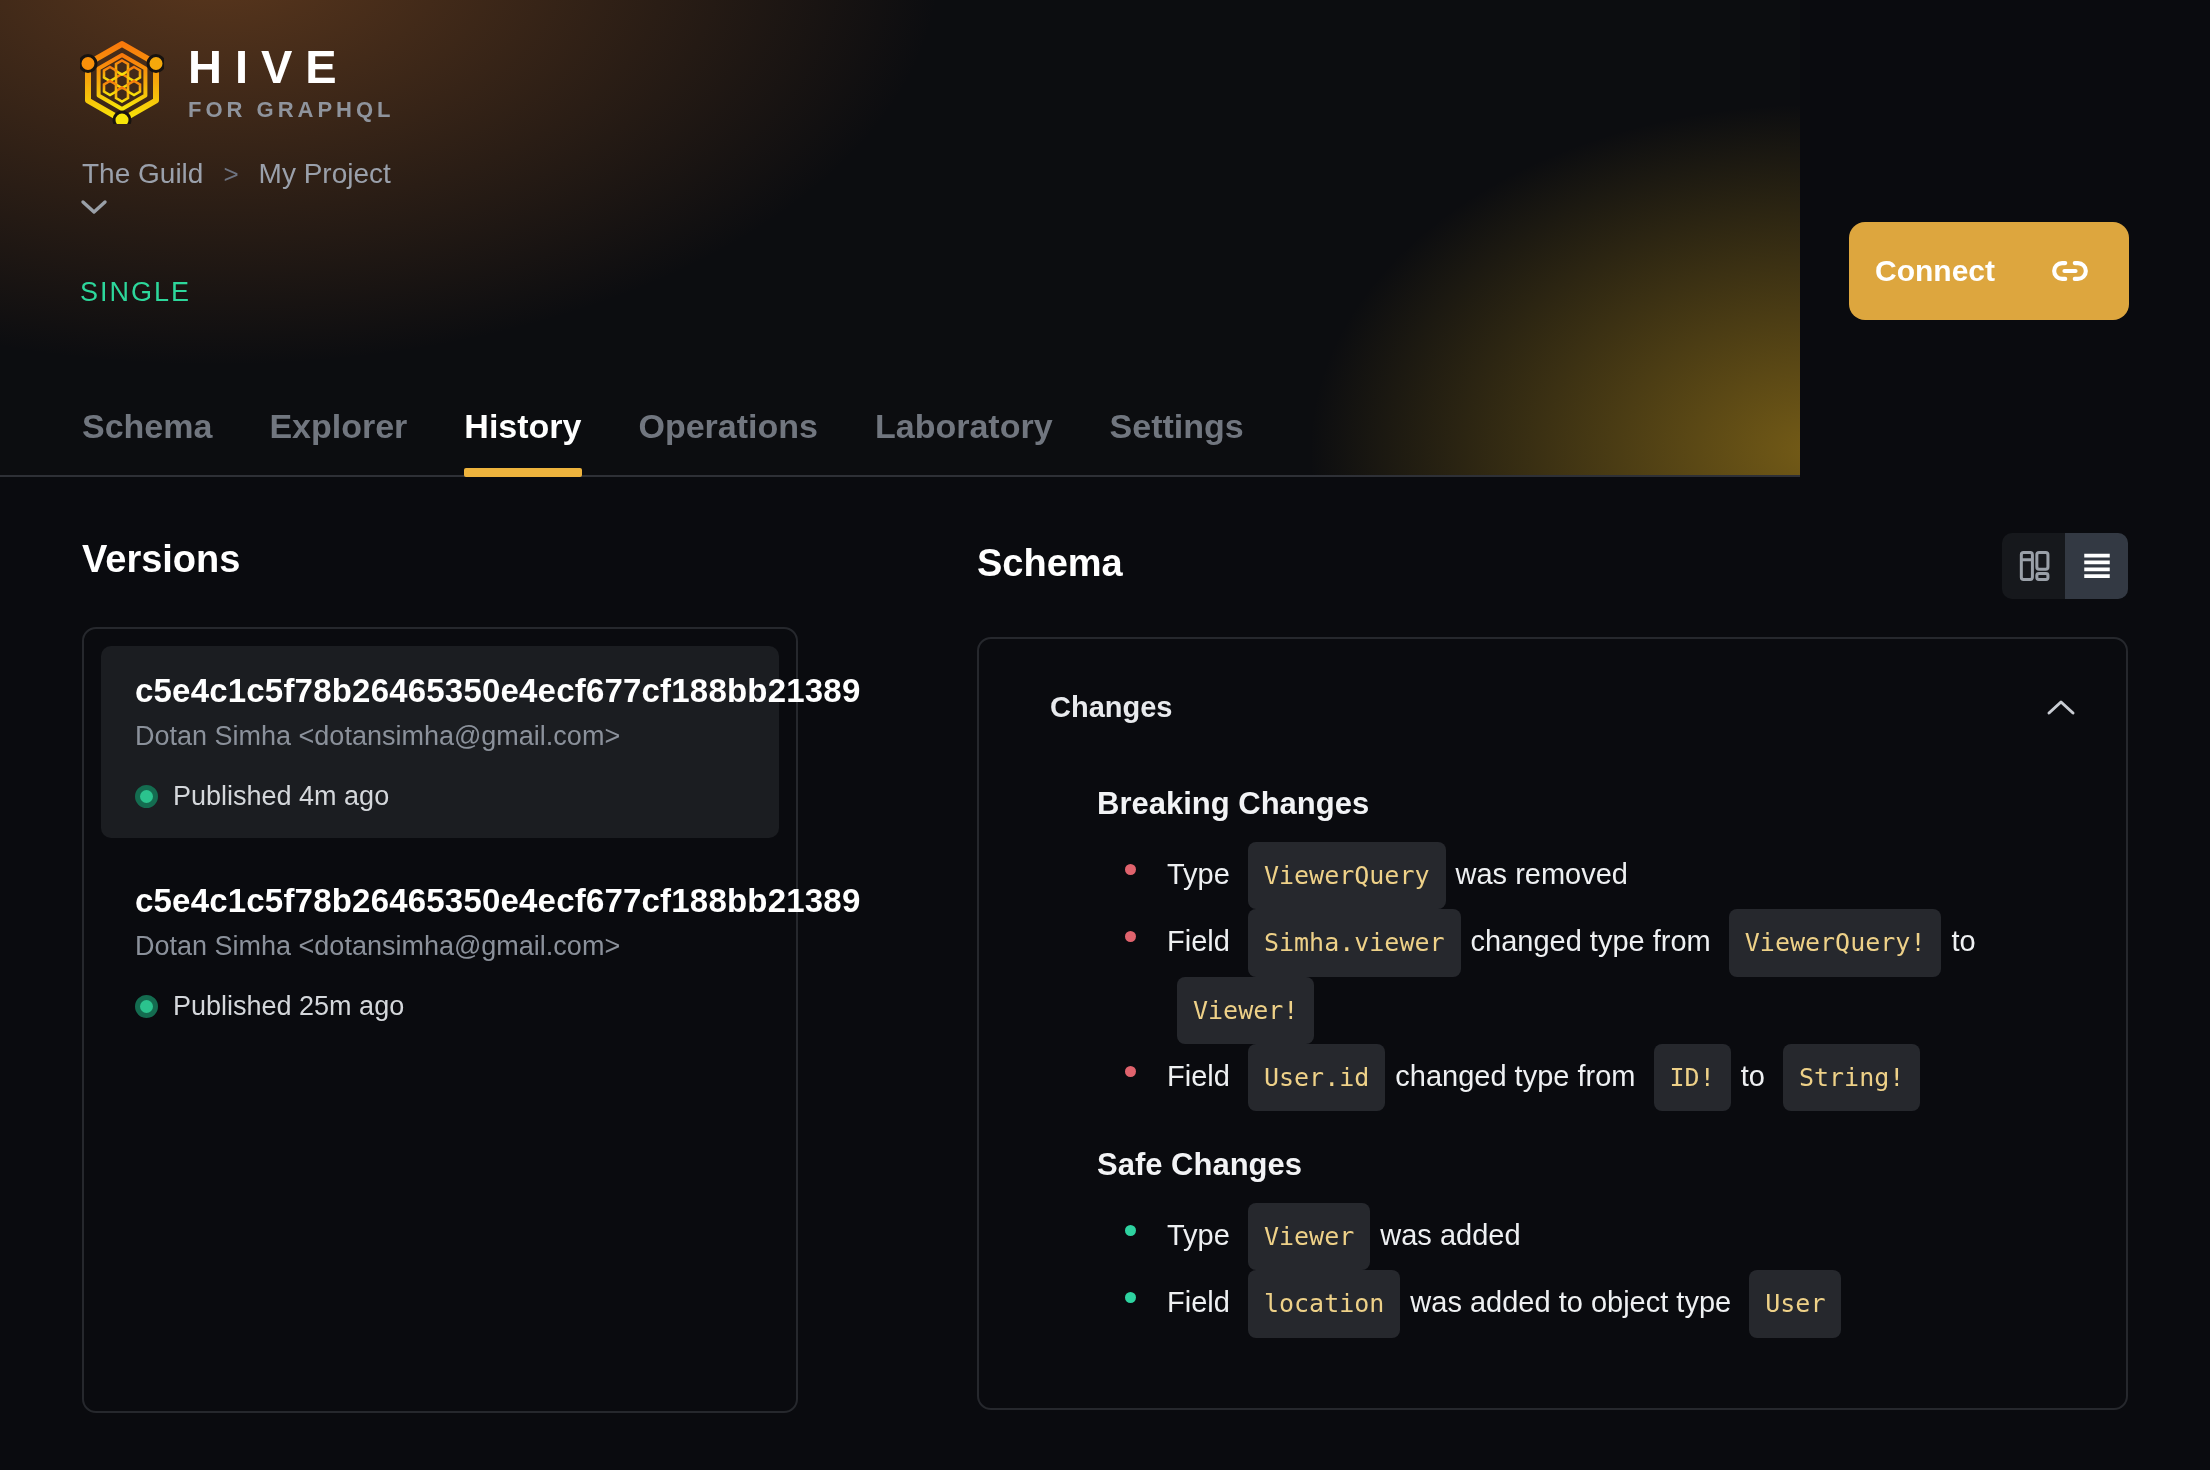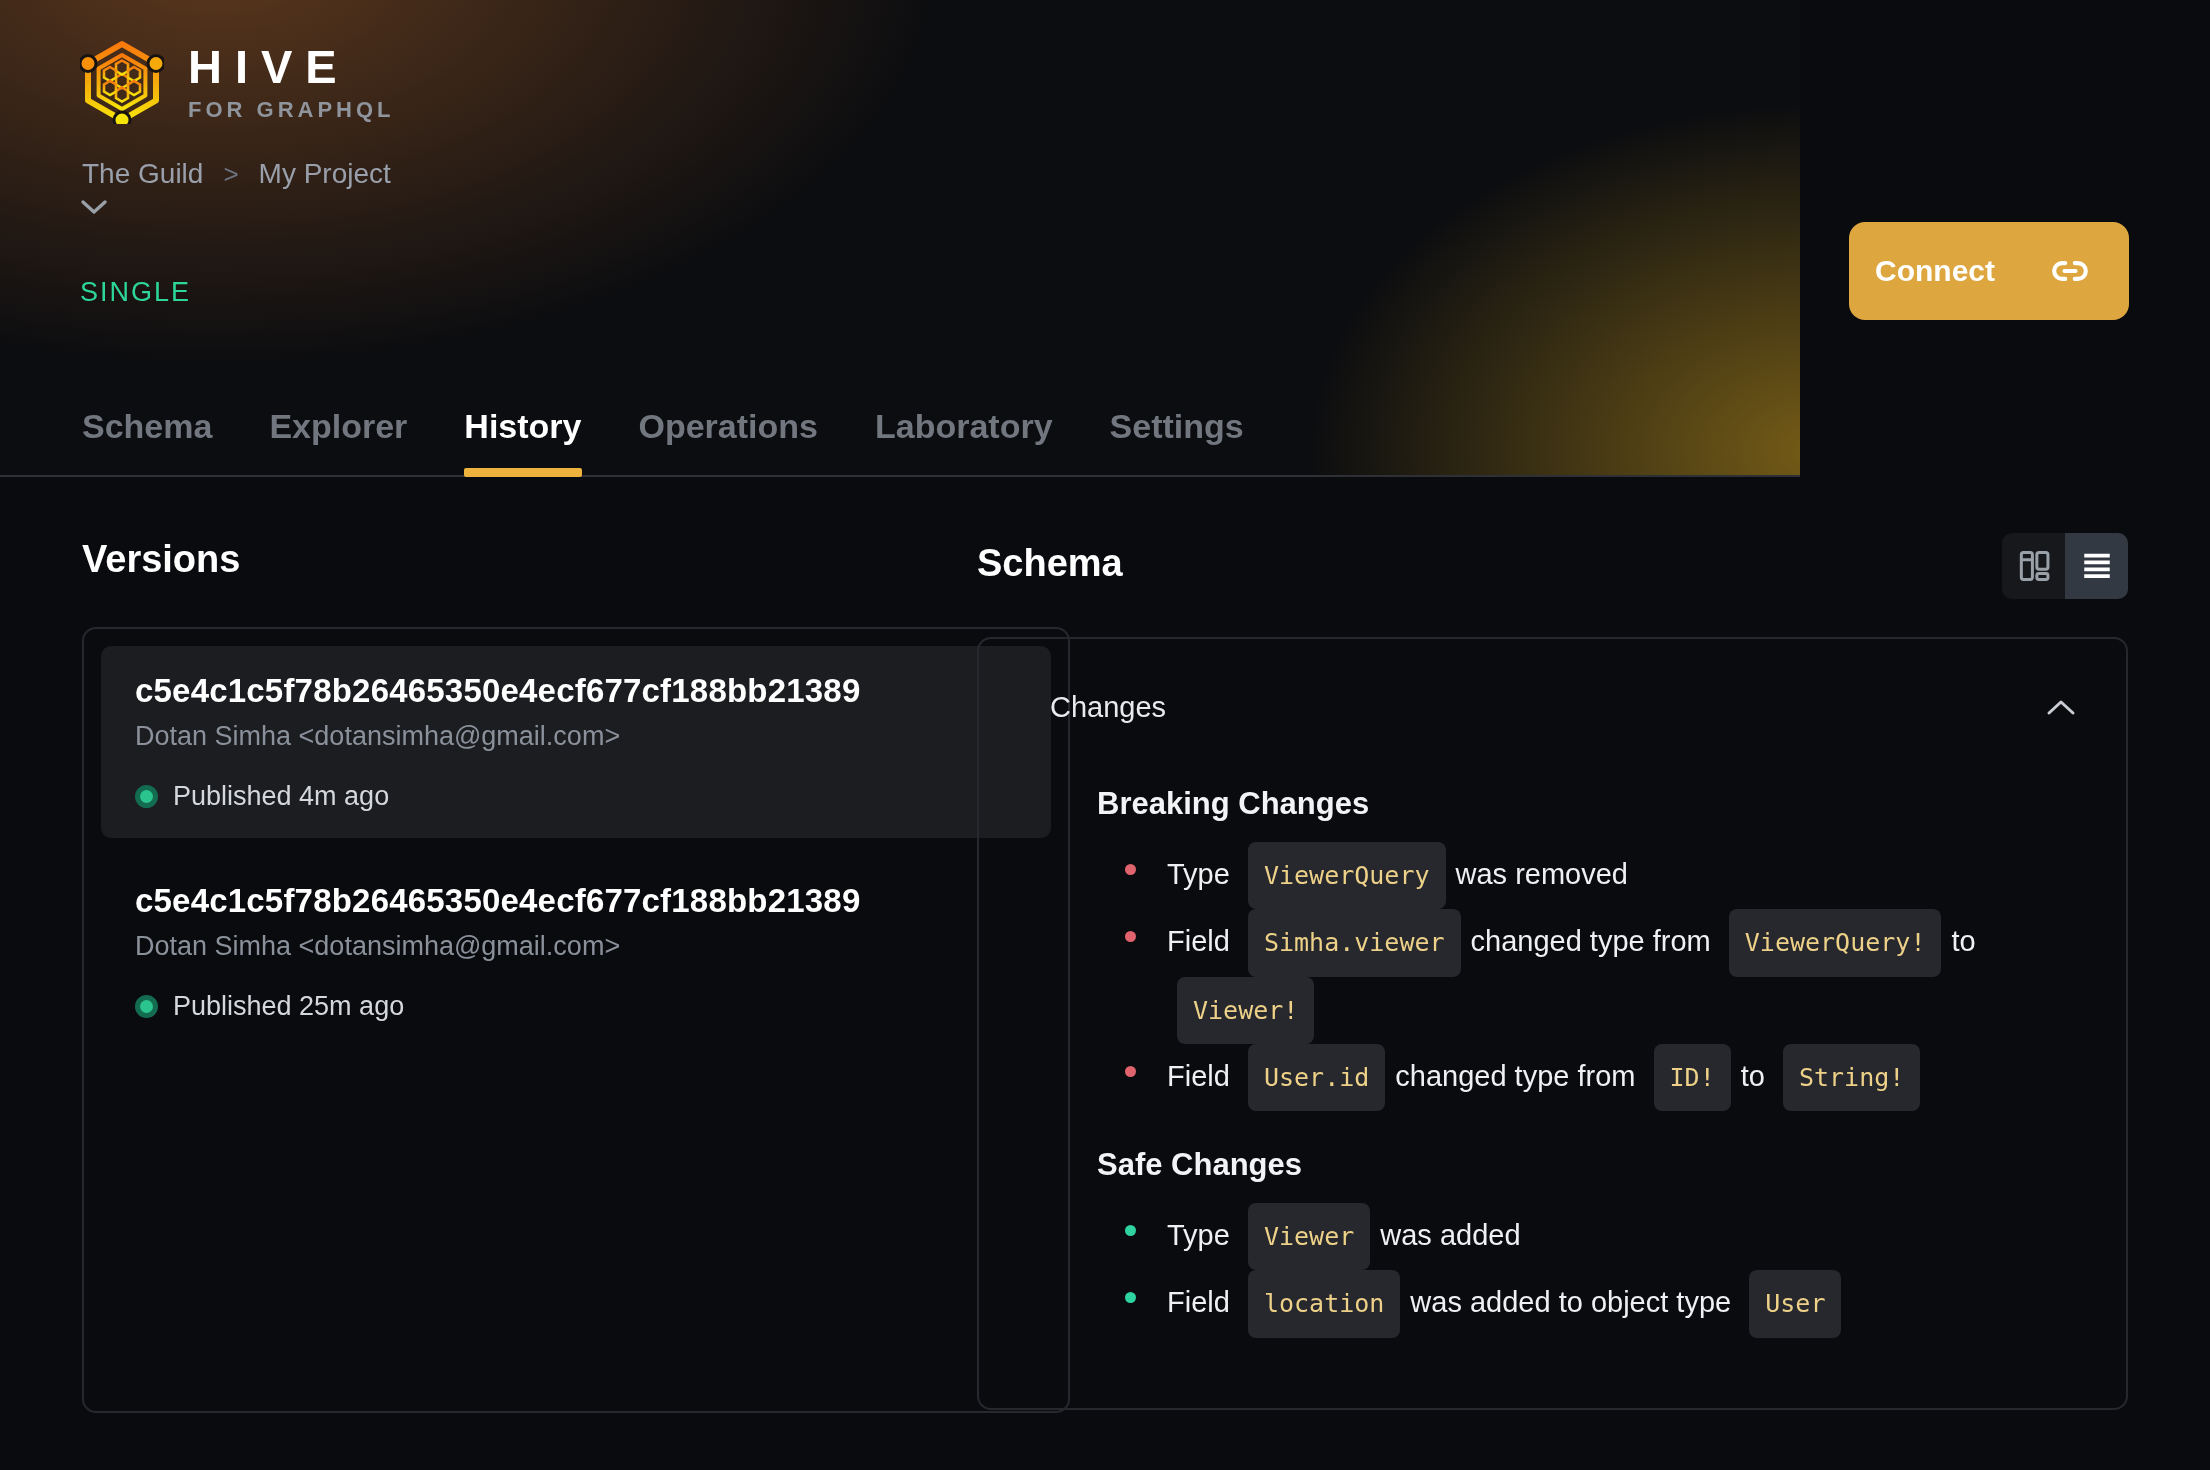--- a/index.html
+++ b/index.html
@@ -24,40 +24,40 @@
   .connect-btn{position:absolute;left:1849px;top:222px;width:280px;height:98px;border-radius:16px;
     background:#dda63e;border:none;display:flex;align-items:center;justify-content:space-between;
     padding:0 36px 0 26px;box-sizing:border-box;cursor:pointer;}
   .connect-btn .lbl{font-size:30px;font-weight:700;color:#fff;font-family:"Liberation Sans",sans-serif;}
   .tab-bar{position:absolute;left:82px;bottom:-2px;display:flex;gap:57px;}
   .tab{position:relative;padding:0 0 34px 0;font-size:34px;font-weight:700;color:#71767f;cursor:pointer;line-height:1;}
   .tab.active{color:#fff;}
   .tab.active::after{content:"";position:absolute;left:0;right:0;bottom:0;height:9px;background:#eeb33d;border-radius:2px;}
 
   
-  .versions-col{position:absolute;left:82px;top:537px;width:988px;}
+  .versions-col{position:absolute;left:82px;top:537px;width:716px;}
   .col-title{font-size:38px;font-weight:800;margin:0;line-height:44px;color:#fff;}
   .versions-box{margin-top:46px;height:786px;box-sizing:border-box;border:2px solid #26282d;border-radius:14px;padding:17px;}
   .version-card{border-radius:10px;padding:26px 34px;margin-bottom:18px;cursor:pointer;}
   .version-card.selected{background:#1b1d21;}
   .v-hash{font-size:33px;font-weight:700;color:#fff;letter-spacing:.2px;line-height:38px;}
   .v-author{margin-top:11px;font-size:27px;color:#8b919b;line-height:30px;}
   .v-status{margin-top:30px;display:flex;align-items:center;gap:15px;font-size:27px;color:#d4d7db;}
   .v-dot{width:23px;height:23px;border-radius:50%;background:#2bc38e;border:5px solid #146c50;box-sizing:border-box;flex:0 0 auto;}
 
   .schema-col{position:absolute;left:977px;top:533px;width:1151px;}
   .schema-head{display:flex;align-items:flex-start;justify-content:space-between;}
   .schema-head .col-title{margin-top:8px;}
   .view-toggle{display:flex;border-radius:10px;overflow:hidden;background:#16181c;}
   .view-btn{width:63px;height:66px;display:flex;align-items:center;justify-content:center;border:none;background:transparent;cursor:pointer;}
   .view-btn.active{background:#333943;}
 
   .schema-panel{margin-top:38px;height:773px;box-sizing:border-box;border:2px solid #26282d;border-radius:14px;
     padding:52px 50px 0 71px;}
-  .changes-row{display:flex;align-items:center;justify-content:space-between;cursor:pointer;}
+  .changes-row{display:flex;align-items:center;justify-content:space-between;cursor:pointer;font-weight:bold;}
   .changes-label{font-size:29px;color:#e8eaed;}
   .section-title{font-size:31px;font-weight:600;color:#f2f3f5;margin:62px 0 0 47px;line-height:36px;}
   .section-title.safe-title{margin-top:36px;}
   .change-list{list-style:none;margin:20px 0 0 75px;padding:0;width:905px;font-size:29px;color:#eef0f2;line-height:53px;}
   .change-list li{position:relative;padding-left:42px;}
   .change-list li::before{content:"";position:absolute;left:0;top:22px;width:11px;height:11px;border-radius:50%;}
   .change-list.breaking li::before{background:#e0636d;}
   .change-list.safe li::before{background:#2ed3a0;}
   .code{display:inline-block;font-family:"DejaVu Sans Mono",monospace;font-size:25px;line-height:1.25;
     color:#eed188;background:#26282d;border-radius:8px;padding:18px 16px;margin:0 10px;white-space:nowrap;vertical-align:baseline;}

